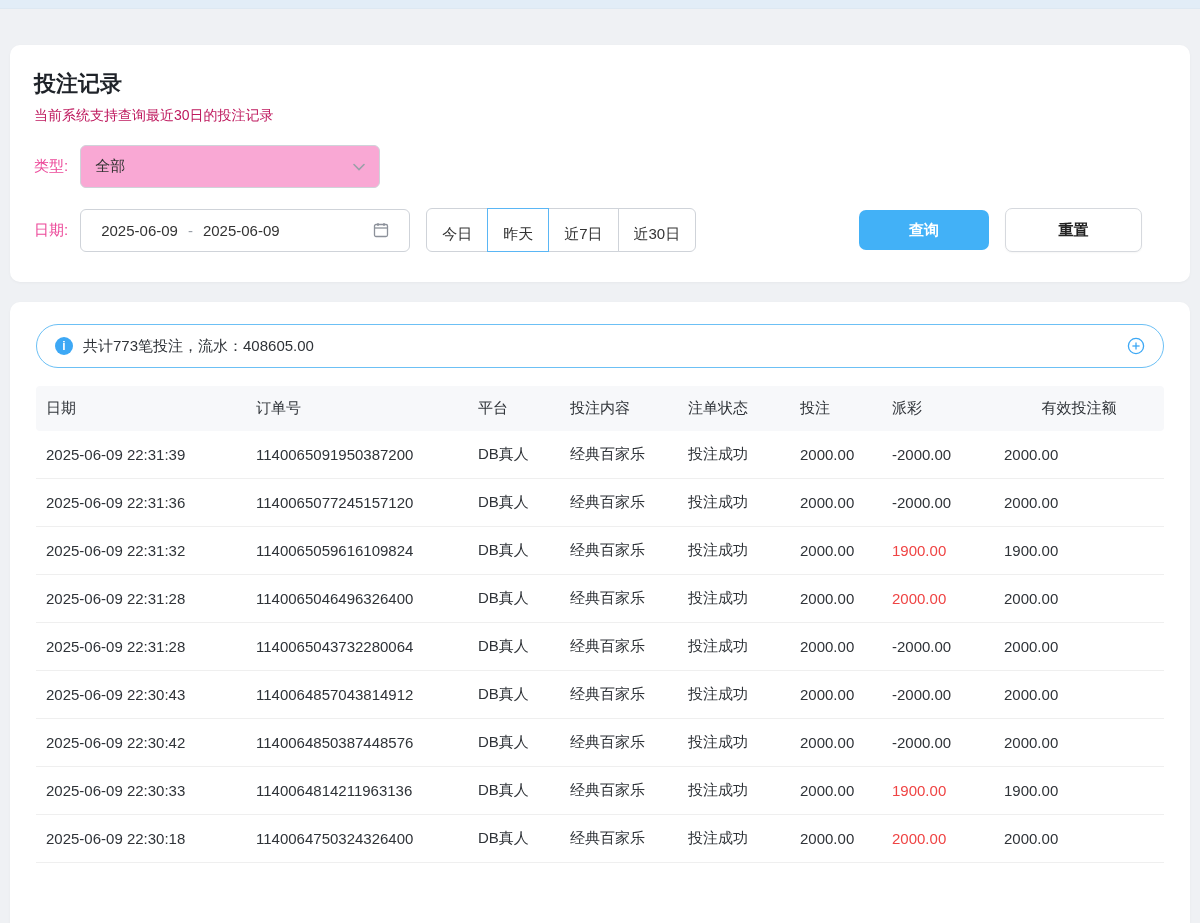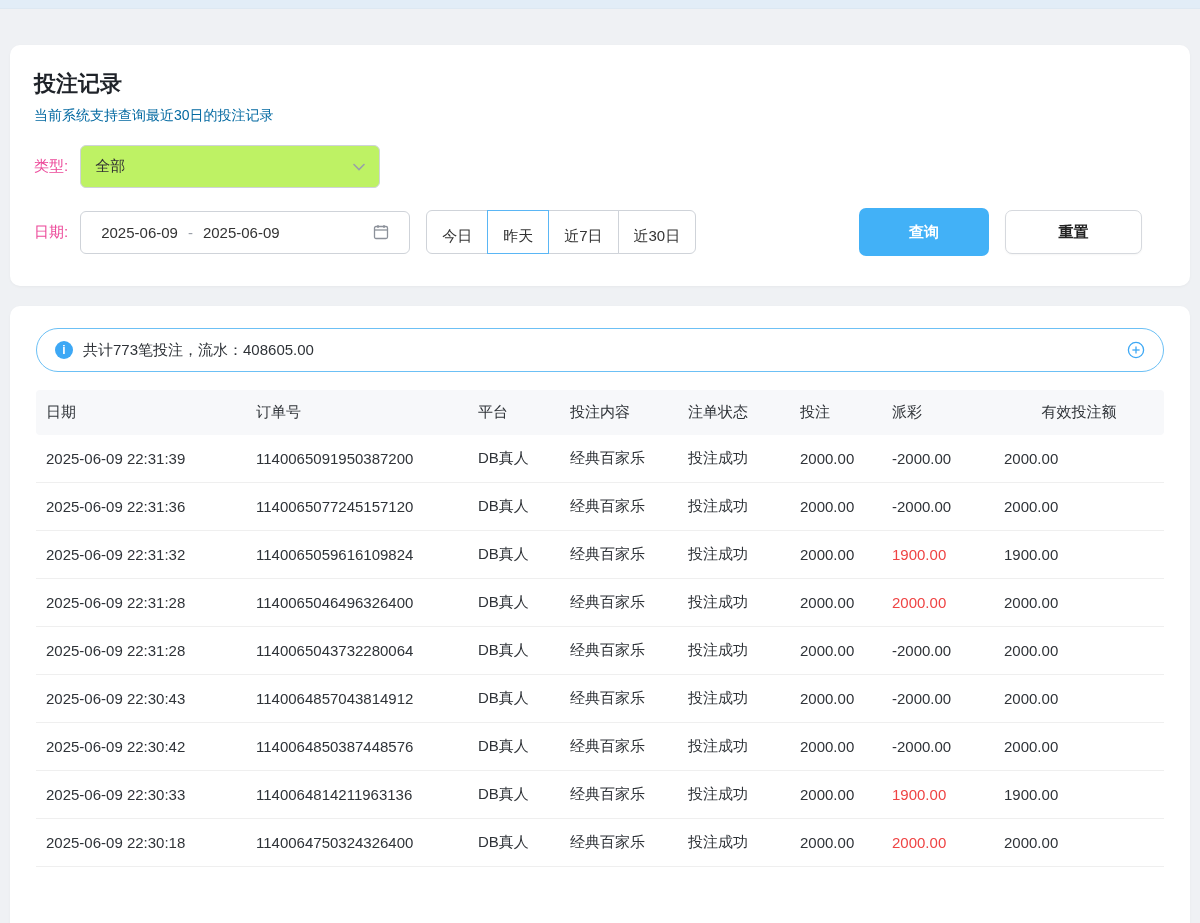--- a/index.html
+++ b/index.html
@@ -17,28 +17,28 @@
   }
   .card {
     background: #ffffff;
     border-radius: 10px;
     margin: 0 10px;
     box-shadow: 0 1px 3px rgba(0,0,0,0.04);
   }
   
   .filter-card { margin-top: 36px; padding: 24px 24px 30px 24px; }
   .page-title { font-size: 22px; font-weight: 700; color: #1f2329; }
-  .page-subtitle { font-size: 14px; color: #0369a1; margin-top: 8px; }
+  .page-subtitle { font-size: 14px; color: #be185d; margin-top: 8px; }
   .filter-row { display: flex; align-items: center; margin-top: 20px; }
   .filter-label { font-size: 15px; color: #ec4899; margin-right: 12px; white-space: nowrap; }
   .select-box {
     width: 300px; height: 43px;
     border: 1px solid #cfd3d9; border-radius: 6px;
     display: flex; align-items: center; justify-content: space-between;
-    padding: 0 14px; background: #bef264; cursor: pointer;
+    padding: 0 14px; background: #f9a8d4; cursor: pointer;
   }
   .chevron svg { display: block; }
   .date-box {
     width: 330px; height: 43px;
     border: 1px solid #cfd3d9; border-radius: 6px;
     display: flex; align-items: center;
     padding: 0 20px; background: #fff; cursor: pointer;
     gap: 10px;
   }
   .date-sep { color: #9aa0a8; }
@@ -48,21 +48,21 @@
     height: 44px; padding: 16px 15px;
     background: #fff; border: 1px solid #cfd3d9;
     font-size: 15px; color: #333; cursor: pointer;
     margin-left: -1px; font-family: inherit;
   }
   .quick-btn:first-child { border-radius: 6px 0 0 6px; margin-left: 0; }
   .quick-btn:last-child { border-radius: 0 6px 6px 0; }
   .quick-btn.active { border-color: #5ab6f5; position: relative; z-index: 1; }
   .spacer { flex: 1; }
   .btn-primary {
-    width: 130px; height: 48px;
+    width: 130px; height: 40px;
     background: #42b1f7; color: #fff;
     border: none; border-radius: 7px;
     font-size: 15px; font-weight: 700; cursor: pointer;
     font-family: inherit;
   }
   .btn-default {
     width: 137px; height: 44px;
     background: #fff; color: #222;
     border: 1px solid #d6d9de; border-radius: 7px;
     font-size: 15px; font-weight: 700; cursor: pointer;

